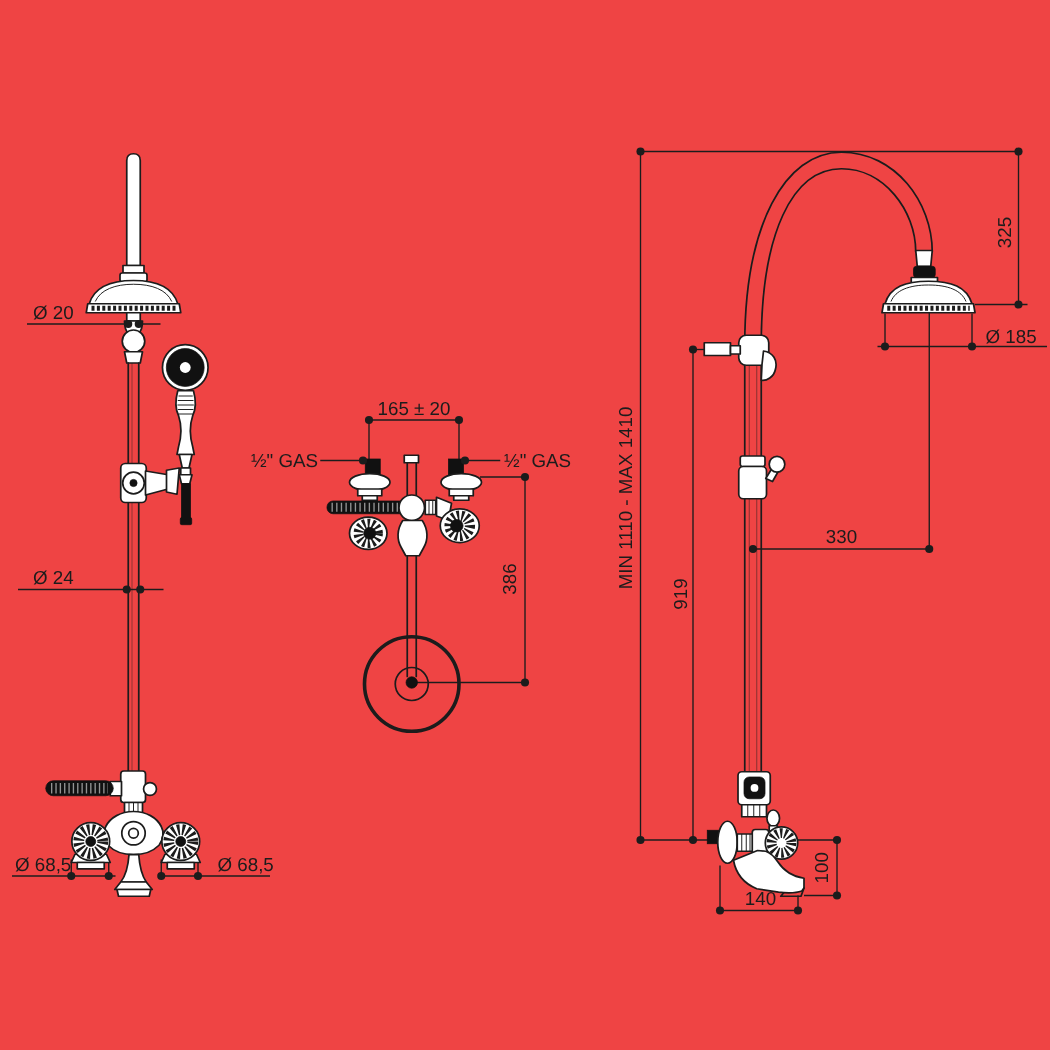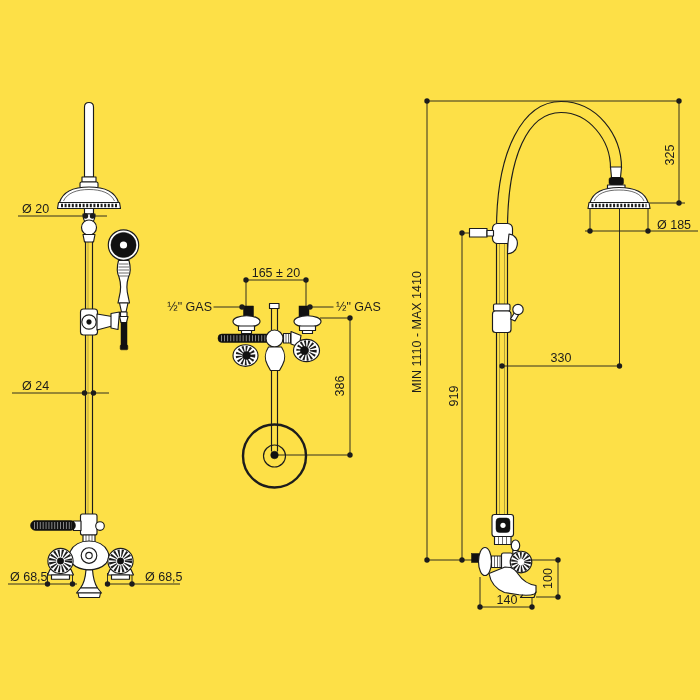--- a/index.html
+++ b/index.html
@@ -1,16 +1,16 @@
 <!DOCTYPE html>
 <html><head>
 <meta charset="utf-8">
 <style>
   html,body{margin:0;padding:0;background:#ffffff;}
-  .canvas{position:relative;width:700px;height:700px;background:#fde047;overflow:hidden;}
+  .canvas{position:relative;width:700px;height:700px;background:#ef4444;overflow:hidden;}
   svg{display:block;}
   text{font-family:"Liberation Sans","DejaVu Sans",sans-serif;font-size:12.5px;fill:#1c1c1c;}
   .rot{font-size:12.5px;}
   .obj{fill:none;stroke:#1c1c1c;stroke-width:1.15;stroke-linejoin:round;stroke-linecap:round;}
   .objw{fill:#ffffff;stroke:#1c1c1c;stroke-width:1.15;stroke-linejoin:round;}
   .dark{fill:#111111;stroke:#111111;stroke-width:0.5;}
   .dim{fill:none;stroke:#1c1c1c;stroke-width:0.9;}
   .thin{fill:none;stroke:#1c1c1c;stroke-width:0.65;}
   .dot{fill:#1c1c1c;stroke:none;}
   .flute{fill:none;stroke:#1c1c1c;}

